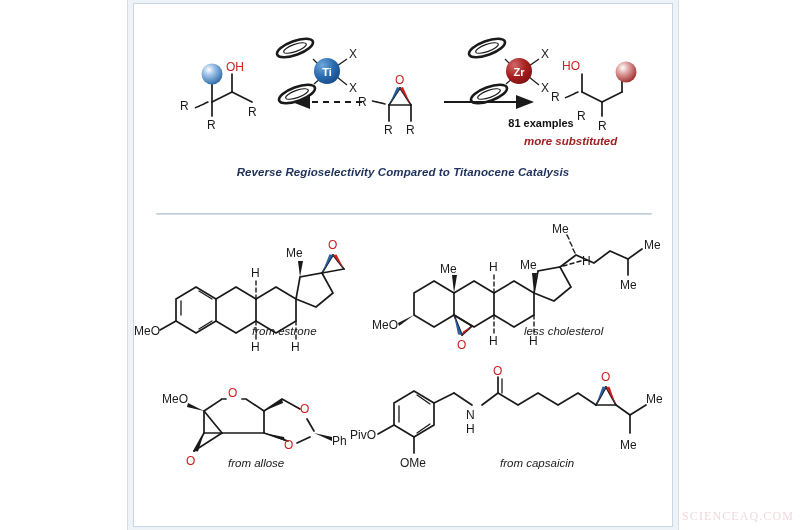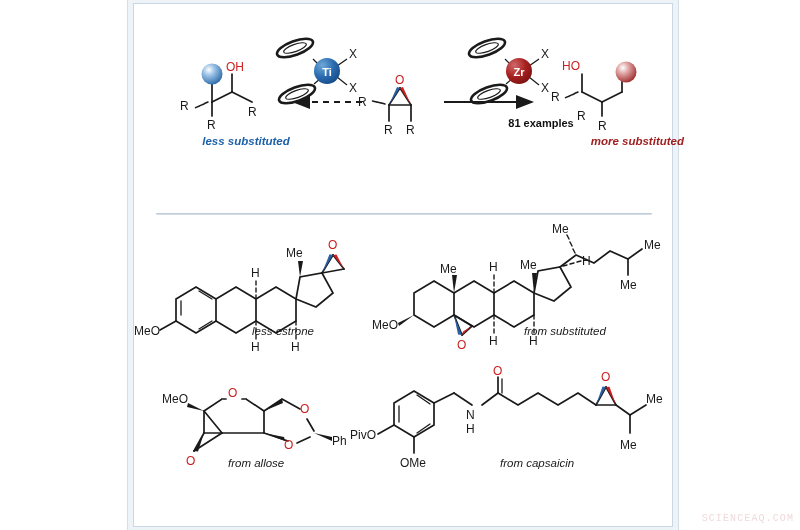--- a/index.html
+++ b/index.html
@@ -27,38 +27,38 @@
     position:absolute;left:0;top:162px;width:100%;
     text-align:center;
     font-style:italic;font-weight:bold;font-size:11.5px;color:#20335c;
     letter-spacing:.1px;
   }
   .lbl-less{
     position:absolute;left:32px;top:131px;width:160px;text-align:center;
     font-style:italic;font-weight:bold;font-size:11.5px;color:#1b5fa8;
   }
   .lbl-more{
-    position:absolute;left:390px;top:131px;width:160px;text-align:right;
+    position:absolute;left:390px;top:131px;width:160px;text-align:left;
     font-style:italic;font-weight:bold;font-size:11.5px;color:#a02020;
   }
   .examples{
     position:absolute;left:352px;top:113px;width:110px;text-align:center;
     font-weight:bold;font-size:11px;color:#111;
   }
   
   .gallery{position:absolute;left:0;top:215px;width:100%;height:305px;}
   .cell{position:absolute;}
   .cap{
     position:absolute;font-style:italic;font-size:11.5px;color:#1a1a1a;
     white-space:nowrap;
   }
   .wm{
     position:absolute;right:6px;bottom:6px;
-    font-size:10px;letter-spacing:1.1px;color:#f0d9dd;
-    font-family:Liberation Mono, monospace;
+    font-size:12px;letter-spacing:1.1px;color:#f0d9dd;
+    font-family:Liberation Serif, serif;
   }
   svg{display:block;overflow:visible;}
   .bond{stroke:#1a1a1a;stroke-width:1.7;fill:none;stroke-linecap:round;}
   .bond-t{stroke:#1a1a1a;stroke-width:1.3;fill:none;stroke-linecap:round;}
   .atom{font-family:"Liberation Sans", sans-serif;font-size:12px;fill:#1a1a1a;}
   .atomO{fill:#cc1f1f;}
   .atomN{fill:#1a1a1a;}
   .wedge{fill:#1a1a1a;stroke:none;}
   .wedgeR{fill:#cc1f1f;stroke:none;}
   .wedgeB{fill:#2a5fa0;stroke:none;}
@@ -203,23 +203,23 @@
           <line x1="435.5" y1="92" x2="431.5" y2="93.6"></line>
         </g>
         <circle cx="492" cy="68" r="10.5" fill="url(#gred)"></circle>
         <text class="atom atomO" x="428" y="66">HO</text>
         <text class="atom" x="417" y="97">R</text>
         <text class="atom" x="443" y="116">R</text>
         <text class="atom" x="464" y="126">R</text>
       </g>
     </svg>
 
-    <div class="lbl-less">less substituted</div>
     <div class="examples">81 examples</div>
     <div class="lbl-more">more substituted</div>
+    <div class="caption">Reverse Regioselectivity Compared to Titanocene Catalysis</div>
   </div>
 
   <div class="divider"></div>
 
   <div class="gallery">
 
     <div class="cell" style="left:18px;top:2px;">
       <svg width="250" height="125" viewBox="0 0 250 125">
         <g>
 
@@ -260,21 +260,21 @@
           </g>
           <text class="atom" x="99" y="130">H</text>
           <g stroke="#1a1a1a" stroke-width="1.4" stroke-linecap="round">
             <line x1="144" y1="100" x2="144" y2="104"></line>
             <line x1="144" y1="107" x2="144" y2="111"></line>
             <line x1="144" y1="114" x2="144" y2="118"></line>
           </g>
           <text class="atom" x="139" y="130">H</text>
         </g>
       </svg>
-      <div class="cap" style="left:100px;top:104px;">less estrone</div>
+      <div class="cap" style="left:100px;top:104px;">from estrone</div>
     </div>
 
     <div class="cell" style="left:250px;top:-2px;">
       <svg width="285" height="130" viewBox="0 0 285 130">
         <g>
 
           <path class="bond" d="M30,98 L30,76 L50,64 L70,76 L70,98 L50,110 Z"></path>
 
           <path class="bond" d="M70,76 L90,64 L110,76 L110,98 L90,110 L70,98"></path>
 
@@ -330,21 +330,21 @@
           </g>
           <text class="atom" x="105" y="128">H</text>
           <g stroke="#1a1a1a" stroke-width="1.4" stroke-linecap="round">
             <line x1="150" y1="98" x2="150" y2="102"></line>
             <line x1="150" y1="105" x2="150" y2="109"></line>
             <line x1="150" y1="112" x2="150" y2="116"></line>
           </g>
           <text class="atom" x="145" y="128">H</text>
         </g>
       </svg>
-      <div class="cap" style="left:140px;top:108px;">from substituted</div>
+      <div class="cap" style="left:140px;top:108px;">less cholesterol</div>
     </div>
 
     <div class="cell" style="left:30px;top:150px;">
       <svg width="230" height="105" viewBox="0 0 230 105">
         <g>
 
           <path class="bond" d="M40,42 L58,30 L82,30 L100,42 L100,64 L58,64 Z"></path>
           <text class="atom atomO" x="64" y="28">O</text>
 
           <path d="M58,30 L82,30" stroke="#ffffff" stroke-width="3"></path>

